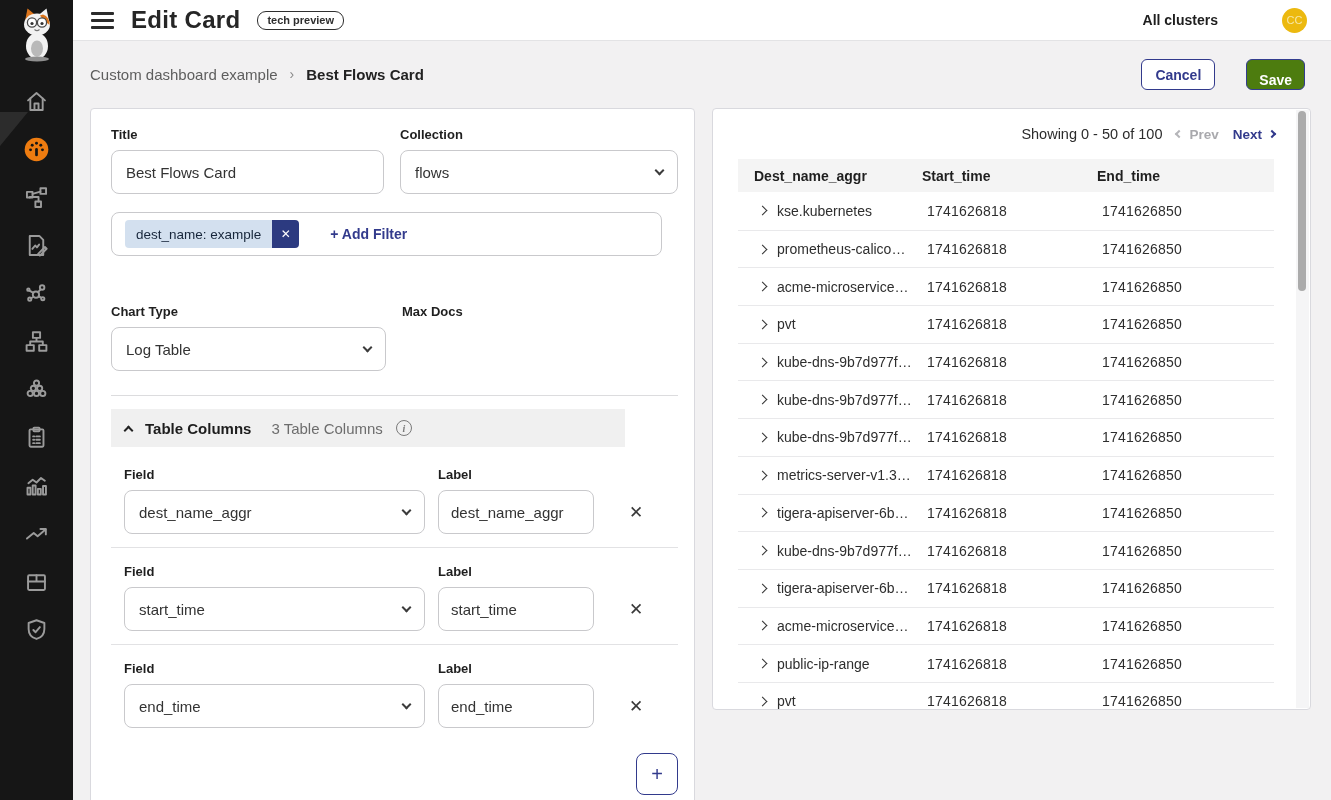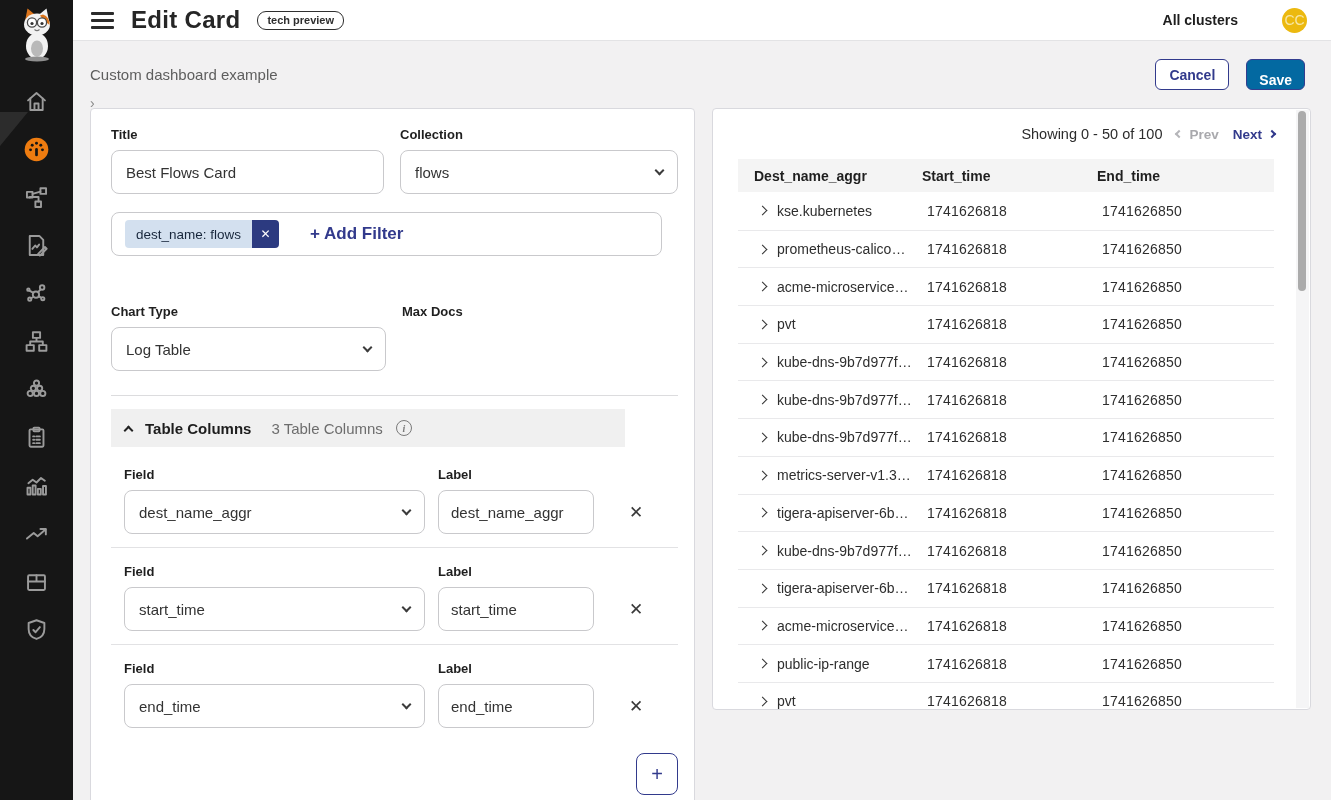--- a/index.html
+++ b/index.html
@@ -21,33 +21,33 @@
     border-bottom:1px solid #e3e3e5; display:flex; align-items:center; padding:0 24px 0 18px; z-index:4; }
   .hamburger { width:23px; height:17px; display:flex; flex-direction:column; justify-content:space-between;
     background:none; border:none; cursor:pointer; }
   .hamburger span { display:block; height:3px; background:#2b2b2b; border-radius:1px; }
   .page-title { font-size:24px; font-weight:800; letter-spacing:.3px; color:#262626; margin-left:17px; }
   .badge { margin-left:17px; font-size:11px; font-weight:700; color:#2f2f2f; border:1px solid #2f2f2f;
     border-radius:9px; padding:2px 9px 3px; background:#fff; }
   .topbar-right { margin-left:auto; display:flex; align-items:center; gap:44px; }
   .cluster { font-size:14px; font-weight:700; color:#1e1e1e; cursor:pointer; }
   .avatar { width:25px; height:25px; border-radius:50%; background:#ecb90f; color:#f7e7a6;
-    font-size:14px; font-weight:400; display:flex; align-items:center; justify-content:center; cursor:pointer; }
+    font-size:11px; font-weight:400; display:flex; align-items:center; justify-content:center; cursor:pointer;margin-left:20px; }
 
   
   .content { position:absolute; left:73px; top:41px; width:1258px; height:759px; background:#f2f1f2; }
-  .breadcrumb { position:absolute; left:17px; top:25px; font-size:15px; display:flex; gap:12px; align-items:flex-start;flex-direction:column; }
+  .breadcrumb { position:absolute; left:17px; top:25px; font-size:15px; display:flex; gap:12px; align-items:flex-start; }
   .crumb-parent { color:#5e5e5e; cursor:pointer; }
   .crumb-sep { color:#8a8a8a; font-size:14px; }
   .crumb-current { color:#222; font-weight:700; }
-  .actions { position:absolute; right:26px; top:18px; display:flex; gap:17px; }
+  .actions { position:absolute; right:26px; top:18px; display:flex; gap:31px; }
   .btn { height:31px; border-radius:6px; font-size:14px; font-weight:700; cursor:pointer;
     font-family:"Liberation Sans",sans-serif; }
   .btn-cancel { background:#fff; color:#323a8c; border:1.5px solid #323a8c; padding:0 13px; }
-  .btn-save { background:#0369a1; color:#fff; border:1.5px solid #333d8f; padding:12px 12px; }
+  .btn-save { background:#4d7c0f; color:#fff; border:1.5px solid #333d8f; padding:12px 12px; }
 
   .card { position:absolute; background:#fff; border:1px solid #d9d9de; border-radius:4px; }
   .form-card { left:17px; top:67px; width:605px; height:880px; padding:18px 18px 0 20px; }
   .preview-card { left:639px; top:67px; width:599px; height:602px; overflow:hidden; }
 
   
   .flabel { font-size:13px; font-weight:700; color:#1f1f1f; margin-bottom:8px; display:block; }
   .grid2 { display:grid; grid-template-columns:273px 278px; column-gap:16px; }
   .grid2.wide1 { grid-template-columns:275px 276px;margin-top:48px; }
   .control { height:44px; border:1px solid #c9c9cc; border-radius:8px; background:#fff; width:100%;
@@ -58,21 +58,21 @@
   .chev { display:inline-block; width:7px; height:7px; border-right:2px solid #3c3c3c; border-bottom:2px solid #3c3c3c; }
   .chev.down { transform:rotate(45deg); margin-top:-4px; }
   .chev.up { transform:rotate(225deg); margin-top:4px; }
   .mt18 { margin-top:18px; }
   .filter-box { width:551px; height:44px; border:1px solid #c9c9cc; border-radius:8px;
     display:flex; align-items:center; padding:0 8px 0 13px; }
   .chip { display:flex; align-items:stretch; height:28px; border-radius:4px; overflow:hidden; }
   .chip-text { background:#d3e0ef; color:#17263b; font-size:13.5px; display:flex; align-items:center; padding:0 11px; }
   .chip-x { background:#2c3a80; color:#fff; width:27px; border:none; cursor:pointer; font-size:12px;
     display:flex; align-items:center; justify-content:center; }
-  .add-filter { margin-left:31px; color:#323a8c; font-size:17px; font-weight:700; cursor:pointer; background:none; border:none;
+  .add-filter { margin-left:31px; color:#323a8c; font-size:14px; font-weight:700; cursor:pointer; background:none; border:none;
     font-family:"Liberation Sans",sans-serif; }
   .divider { border:none; border-top:1px solid #dcdcde; margin:24px 0 0; width:567px; }
   .section-head { margin-top:13px; width:514px; height:38px; background:#f0f0f0; display:flex;
     align-items:center; gap:13px; padding:0 14px; cursor:pointer; }
   .section-head .chev { border-color:#222; }
   .section-title { font-size:15px; font-weight:700; color:#1d1d1d; }
   .section-count { font-size:15px; color:#6d6d6d; margin-left:7px; }
   .info-icon { width:16px; height:16px; border:1.4px solid #7a7a7a; border-radius:50%; color:#7a7a7a;
     font-size:10px; font-weight:700; display:inline-flex; align-items:center; justify-content:center;
     font-family:"Liberation Serif",serif; font-style:italic; cursor:pointer; }
@@ -276,21 +276,21 @@
         <div class="control select">
           <span>flows</span>
           <span class="chev down"></span>
         </div>
       </div>
     </div>
 
     <div class="mt18">
       <div class="filter-box">
         <span class="chip">
-          <span class="chip-text">dest_name: flows</span>
+          <span class="chip-text">dest_name: example</span>
           <button class="chip-x">
               <span>✕</span>
             </button>
         </span>
         <button class="add-filter">+ Add Filter</button>
       </div>
     </div>
 
     <div class="grid2 wide1 mt18">
       <div>

